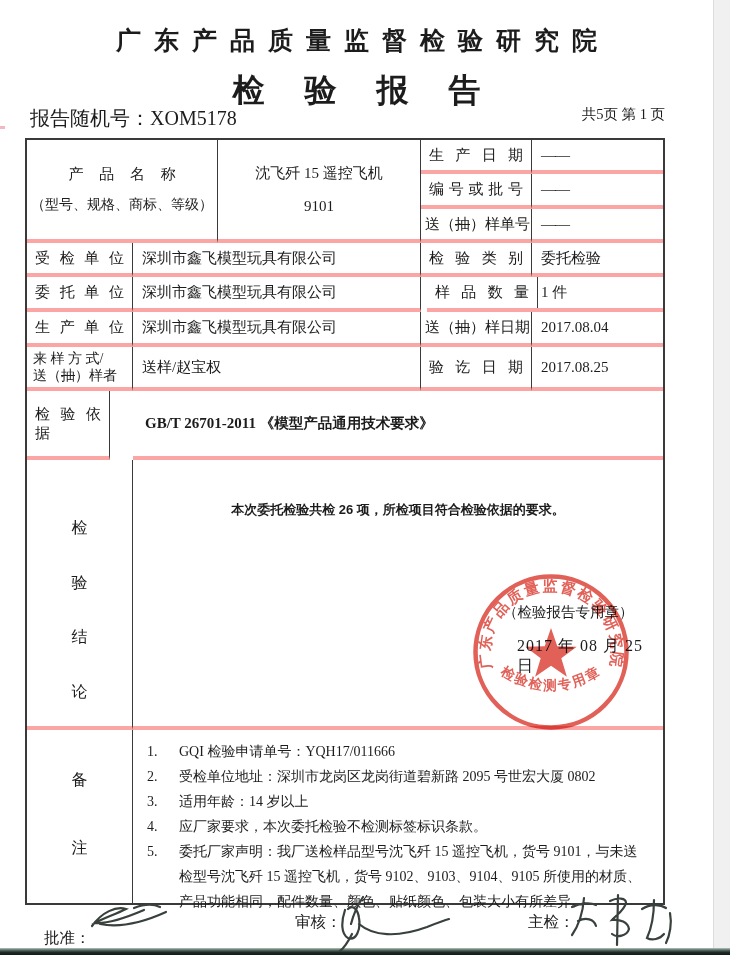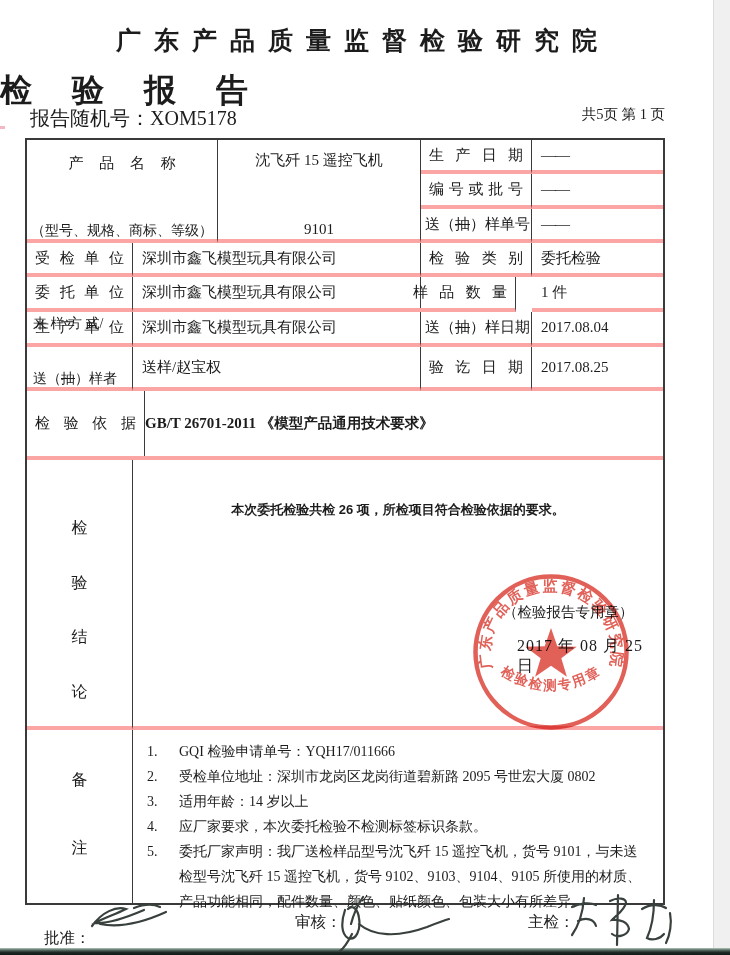--- a/index.html
+++ b/index.html
@@ -14,32 +14,32 @@
 
   
   .edge-right{left:713px;top:0;width:17px;height:948px;background:#f0f0f0;border-left:1px solid #dcdcdc;box-sizing:border-box;}
   .bottom-bar{left:0;top:948px;width:730px;height:7px;
     background:linear-gradient(180deg,#b4c8bd 0%,#5d7168 28%,#1e2a26 62%,#101915 100%);}
   .scan-artifact{left:0;top:126px;width:5px;height:3px;background:#f3b6c3;}
 
   
   .title1{left:0;top:24px;width:713px;text-align:center;font-size:25px;font-weight:bold;
           letter-spacing:13px;padding-left:13px;box-sizing:border-box;white-space:nowrap;}
-  .title2{left:0;top:69px;width:713px;text-align:left;font-size:32px;font-weight:bold;
-          letter-spacing:40px;box-sizing:border-box;white-space:nowrap;}
+  .title2{left:0;top:69px;width:713px;text-align:center;font-size:32px;font-weight:bold;
+          letter-spacing:40px;padding-left:40px;box-sizing:border-box;white-space:nowrap;}
   .meta-left{left:30px;top:105px;font-size:20px;}
   .meta-right{left:8px;top:105px;width:657px;text-align:right;font-size:14.5px;}
 
   
   .tbl{left:25px;top:138px;width:636px;height:763px;border:2px solid #3a3a3a;}
   .cell{position:absolute;box-sizing:border-box;border-right:1px solid #3a3a3a;border-bottom:4px solid #fca5a5;
         display:flex;align-items:center;font-size:15px;line-height:1.25;}
   .cell.no-r{border-right:none;}
   .cell.no-b{border-bottom:none;}
-  .cell.col{flex-direction:column;justify-content:flex-end;gap:37px;}
+  .cell.col{flex-direction:column;justify-content:center;}
   .spread{display:block;width:100%;text-align:justify;text-align-last:justify;}
   .padlbl{padding:0 8px;}
   .val{padding-left:9px;}
   .struck{text-decoration:line-through;}
   .dash{letter-spacing:-1px;}
   .vertical-label{flex-direction:column;justify-content:space-between;}
   .vchar{display:block;font-size:16px;}
   .basis-val{padding-left:12px;font-weight:bold;}
   .basis-val .book{font-family:"Liberation Sans","DejaVu Sans",sans-serif;font-size:14.5px;}
 
@@ -114,21 +114,21 @@
   <div class="cell no-r val" style="left:505px;top:103px;width:131px;height:34px;text-align:center;">
     <span>委托检验</span>
   </div>
 
   <div class="cell" style="left:0;top:137px;width:106px;height:35px;">
     <span class="spread padlbl">委 托 单 位</span>
   </div>
   <div class="cell val" style="left:106px;top:137px;width:288px;height:35px;">
     <span>深圳市鑫飞模型玩具有限公司</span>
   </div>
-  <div class="cell" style="left:378px;top:137px;width:111px;height:35px;">
+  <div class="cell" style="left:400px;top:137px;width:111px;height:35px;">
     <span class="spread padlbl">样 品 数 量</span>
   </div>
   <div class="cell no-r val" style="left:505px;top:137px;width:131px;height:35px;">
     <span>1 件</span>
   </div>
 
   <div class="cell" style="left:0;top:172px;width:106px;height:35px;">
     <span class="spread padlbl">生 产 单 位</span>
   </div>
   <div class="cell val" style="left:106px;top:172px;width:288px;height:35px;">
@@ -148,21 +148,21 @@
     <span>来 样 方 式/</span>
     <span><span>送（</span><span class="struck">抽</span><span>）样者</span></span>
   </div>
   <div class="cell" style="left:394px;top:207px;width:111px;height:44px;">
     <span class="spread padlbl">验 讫 日 期</span>
   </div>
   <div class="cell no-r val" style="left:505px;top:207px;width:131px;height:44px;">
     <span>2017.08.25</span>
   </div>
 
-  <div class="cell" style="left:0;top:251px;width:118px;height:69px;">
+  <div class="cell" style="left:0;top:251px;width:83px;height:69px;">
     <span class="spread padlbl">检 验 依 据</span>
   </div>
   <div class="cell no-r basis-val" style="left:106px;top:251px;width:530px;height:69px;">
     <span>GB/T 26701-2011</span>&nbsp;<span class="book">《模型产品通用技术要求》</span>
   </div>
 
   <div class="cell vertical-label" style="left:0;top:320px;width:106px;height:270px;padding:58px 0 24px 0;">
     <span class="vchar">检</span>
     <span class="vchar">验</span>
     <span class="vchar">结</span>

